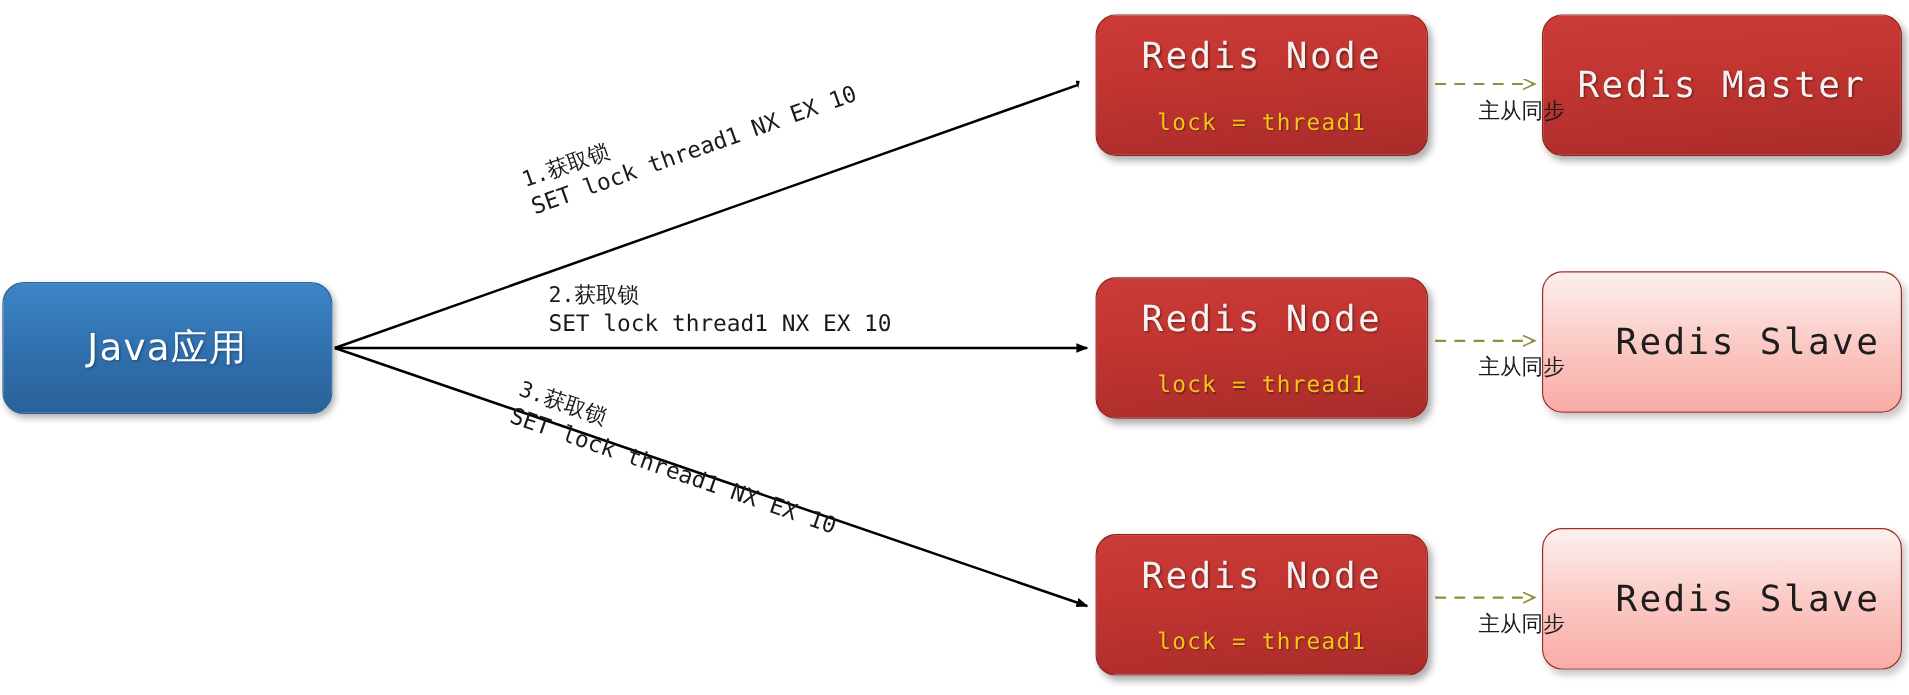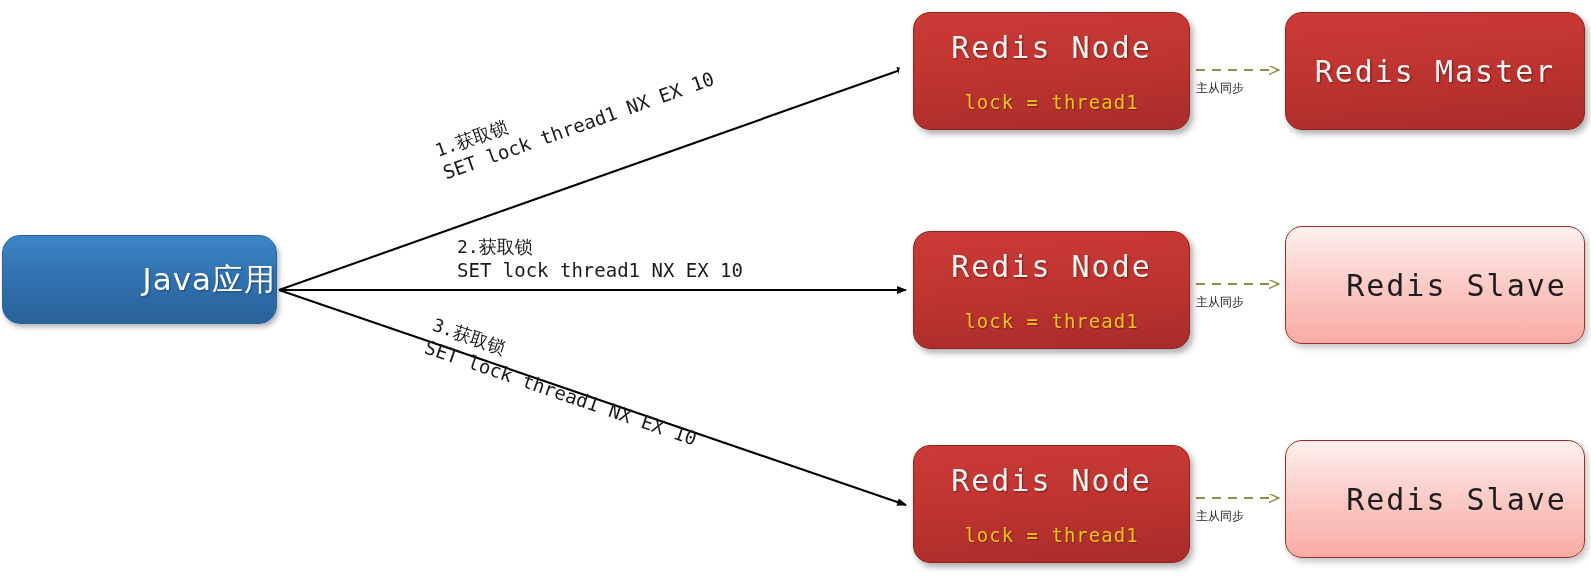--- a/index.html
+++ b/index.html
@@ -87,23 +87,24 @@
     color: #1a1a1a;
     white-space: nowrap;
     line-height: 1.30;
   }
   .edge-label .l1 { font-size: 18px; }
   .edge-label .l2 { font-size: 19px; }
 
   .sync-label {
     position: absolute;
     font-family: Liberation Sans, sans-serif;
-    font-size: 12px;
+    font-size: 18px;
     color: #1a1a1a;
     white-space: nowrap;
+    margin-left: 36px;
   }
 
   svg.overlay {
     position: absolute;
     left: 0;
     top: 0;
     width: 1591px;
     height: 579px;
     pointer-events: none;
   }
@@ -141,21 +142,21 @@
                L 1016 126
                L 1120 96
                L 935 138
                L 1003 96
                L 912 118
                L 980 62
                L 898 82 Z" fill="#ffffff" stroke="#ffffff" stroke-width="2" stroke-linejoin="round"></path>
     </g>
   </svg>
 
-  <div class="node node-blue" style="left:2px; top:235px; width:275px; height:89px;align-items:flex-end;">
+  <div class="node node-blue" style="left:2px; top:235px; width:275px; height:110px;">
     <div class="title">Java应用</div>
   </div>
 
   <div class="node node-red" style="left:913px; top:12px; width:277px; height:118px;">
     <div class="title">Redis Node</div>
     <div class="subtitle">lock = thread1</div>
   </div>
 
   <div class="node node-red" style="left:913px; top:231px; width:277px; height:118px;">
     <div class="title">Redis Node</div>

